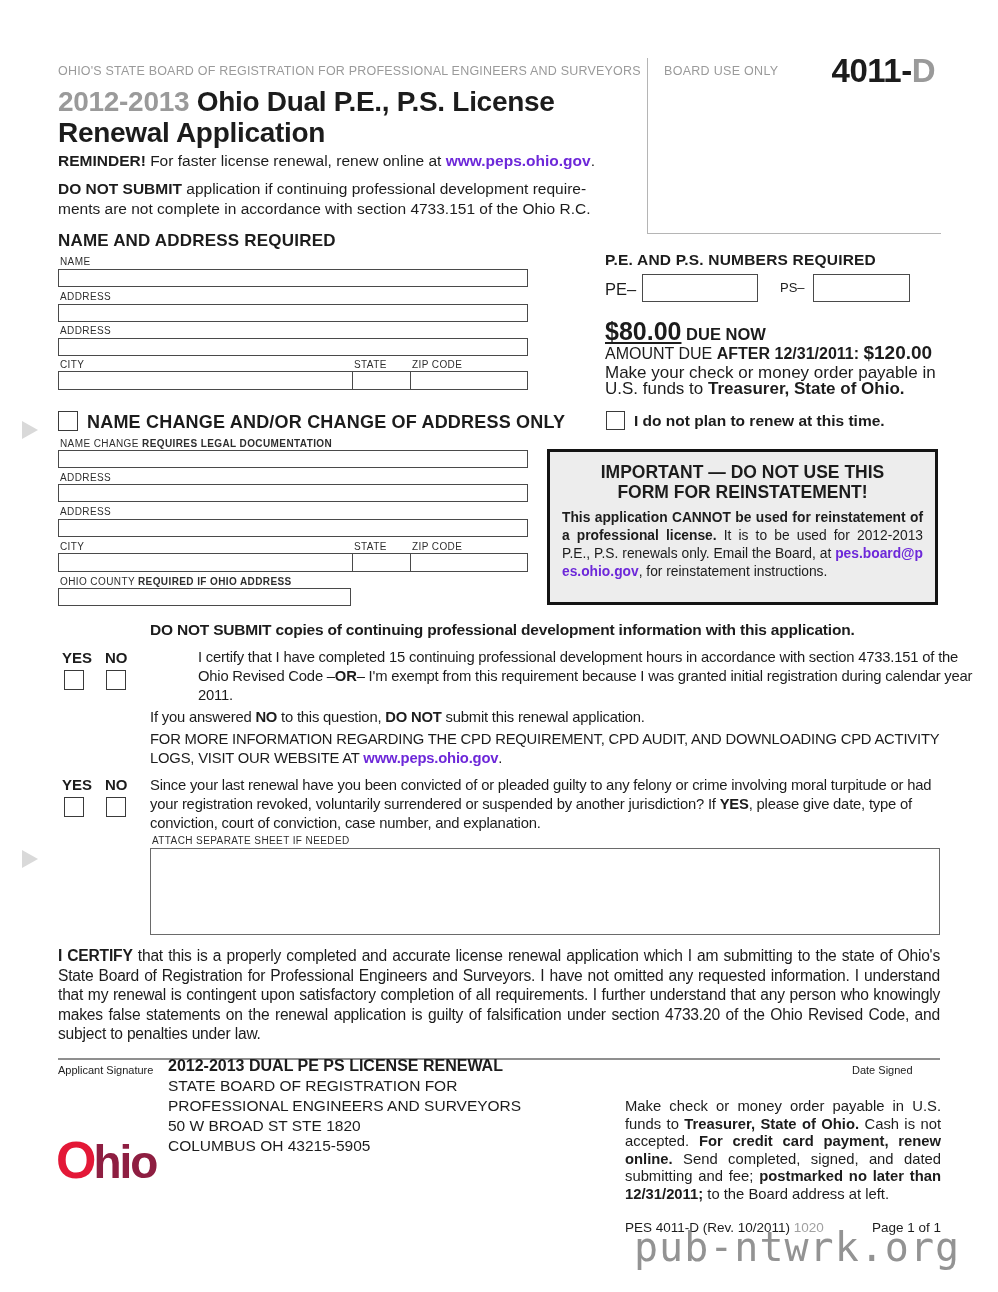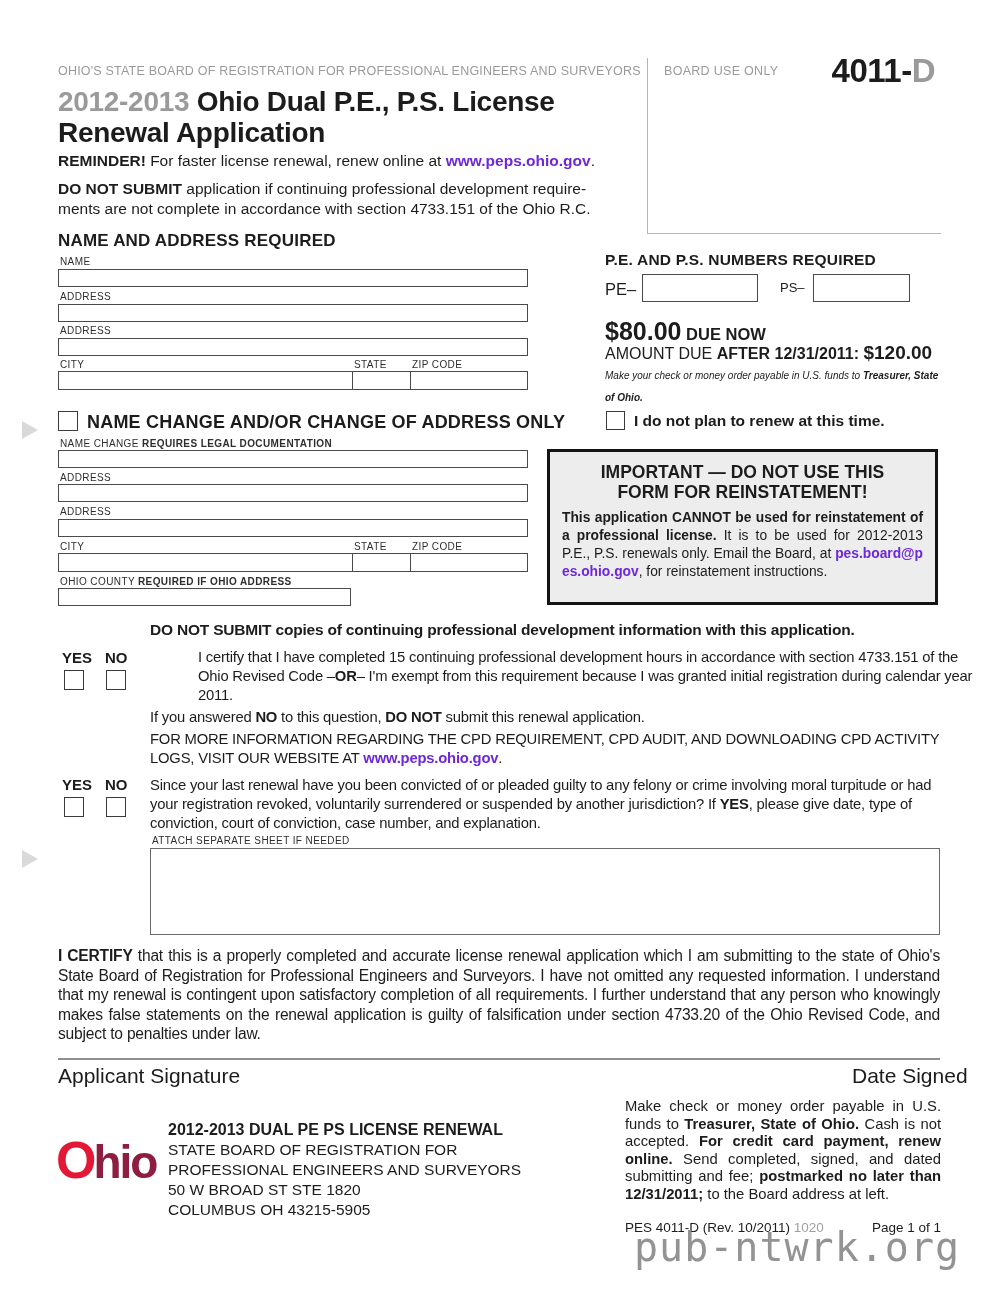--- a/index.html
+++ b/index.html
@@ -34,26 +34,26 @@
   .imp-title{margin:10px 8px 0;text-align:center;font-weight:bold;font-size:17.5px;line-height:20px;}
   .imp-body{margin:7px 12px 0;font-size:13.8px;line-height:18px;text-align:justify;}
   .brk{word-break:break-all;}
   
   .mid-h{left:150px;top:621px;width:792px;font-size:15.5px;font-weight:bold;letter-spacing:-.2px;}
   .yn{font-weight:bold;font-size:15px;}
   .qtext{font-size:14.8px;line-height:19px;letter-spacing:-.2px;}
   .attach-box{left:150px;top:848px;width:790px;height:87px;border:1px solid #6a6a6a;box-sizing:border-box;}
   .certify{left:58px;top:946px;width:882px;font-size:15.6px;line-height:19.5px;text-align:justify;letter-spacing:-.2px;}
   .sigline{left:58px;top:1058px;width:882px;border-top:2px solid #8f8f8f;}
-  .sig-lab{top:1064px;font-size:21px;}
+  .sig-lab{top:1064px;font-size:11px;}
   
   .logo{left:56px;top:1130px;white-space:nowrap;}
   .logo-o{font-size:52px;font-weight:bold;color:#e31837;font-family:"Liberation Sans",sans-serif;letter-spacing:-3px;}
   .logo-hio{font-size:46px;font-weight:bold;color:#8e1e41;letter-spacing:-2px;}
-  .addr{left:168px;top:1120px;width:400px;font-size:15.5px;line-height:20px;}
+  .addr{left:168px;top:1056px;width:400px;font-size:15.5px;line-height:20px;}
   .addr .l1{font-weight:bold;font-size:16px;}
   .foot-right{left:625px;top:1098px;width:316px;font-size:14.8px;line-height:17.5px;text-align:justify;}
   .docline{left:625px;top:1220px;width:320px;font-size:13.5px;white-space:nowrap;}
   .docline .gray{color:#a0a0a0;}
   .pageinfo{left:872px;top:1220px;font-size:13.5px;font-weight:bold;font-weight:normal;}
   .watermark{left:634px;top:1224px;font-family:"DejaVu Sans Mono",monospace;font-size:40px;color:#818181;letter-spacing:1px;opacity:.85;}
   
   .tri{width:0;height:0;border-top:9px solid transparent;border-bottom:9px solid transparent;border-left:16px solid #d9d9d9;}
 </style>
 </head>
@@ -105,26 +105,26 @@
     <div class="field" style="width:118px;height:19px;"></div>
   </div>
 
   <div class="abs sec-h" style="left:605px;top:251px;font-size:15.5px;">P.E. AND P.S. NUMBERS REQUIRED</div>
   <div class="abs" style="left:605px;top:280px;font-size:16.5px;">PE–</div>
   <div class="abs field" style="left:642px;top:274px;width:116px;height:28px;"></div>
   <div class="abs" style="left:780px;top:280px;font-size:13px;">PS–</div>
   <div class="abs field" style="left:813px;top:274px;width:97px;height:28px;"></div>
 
   <div class="abs" style="left:605px;top:317px;">
-    <span style="font-size:25px;font-weight:bold;">$80.00</span><span style="font-size:16.5px;font-weight:bold;"> DUE NOW</span>
+    <span style="font-size:25px;font-weight:bold;text-decoration:underline;">$80.00</span><span style="font-size:16.5px;font-weight:bold;"> DUE NOW</span>
   </div>
   <div class="abs" style="left:605px;top:342px;font-size:16px;white-space:nowrap;">
     <span>AMOUNT DUE </span><b class="blk">AFTER 12/31/2011: </b><span style="font-size:19px;font-weight:bold;">$120.00</span>
   </div>
-  <div class="abs" style="left:605px;top:365px;width:336px;font-size:10px;line-height:22px;font-style:italic;">
+  <div class="abs" style="left:605px;top:365px;width:336px;font-size:17px;line-height:16px;">
     <span>Make your check or money order payable in U.S. funds to </span><b class="blk">Treasurer, State of Ohio.</b>
   </div>
 
   <div class="abs cb" style="left:606px;top:411px;"></div>
   <div class="abs" style="left:634px;top:412px;font-size:15.5px;font-weight:bold;">I do not plan to renew at this time.</div>
 
   <div class="abs cb" style="left:58px;top:411px;width:20px;height:20px;"></div>
   <div class="abs sec-h" style="left:87px;top:412px;font-size:18px;">NAME CHANGE AND/OR CHANGE OF ADDRESS ONLY</div>
 
   <div class="abs lbl" style="left:60px;top:438px;"><span>NAME CHANGE </span><b>REQUIRES LEGAL DOCUMENTATION</b></div>

